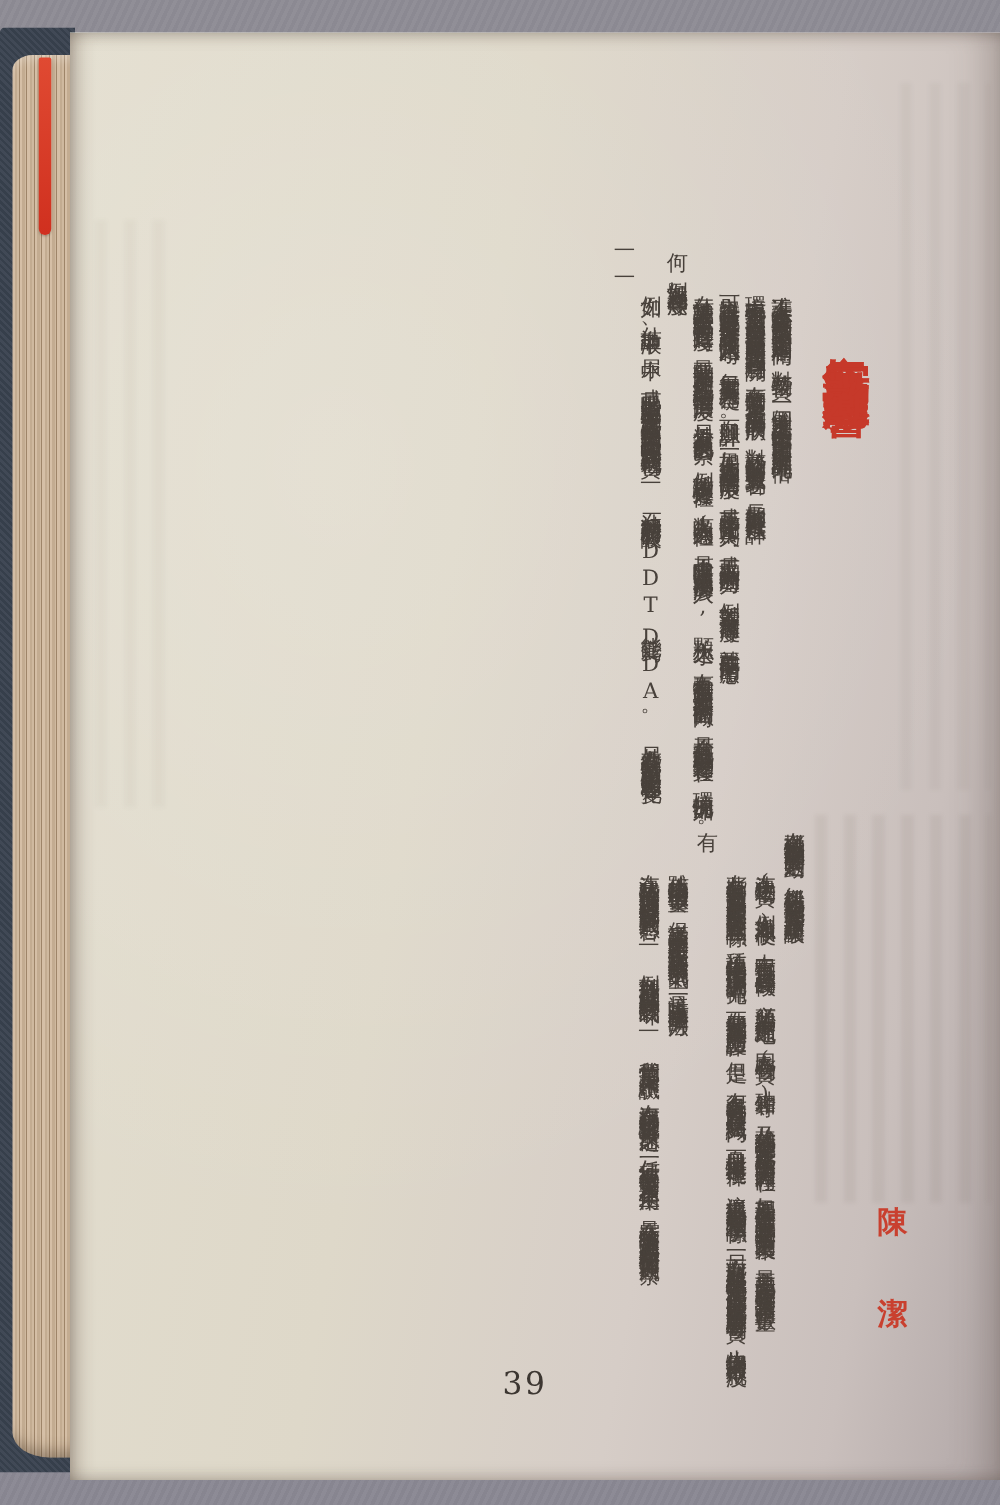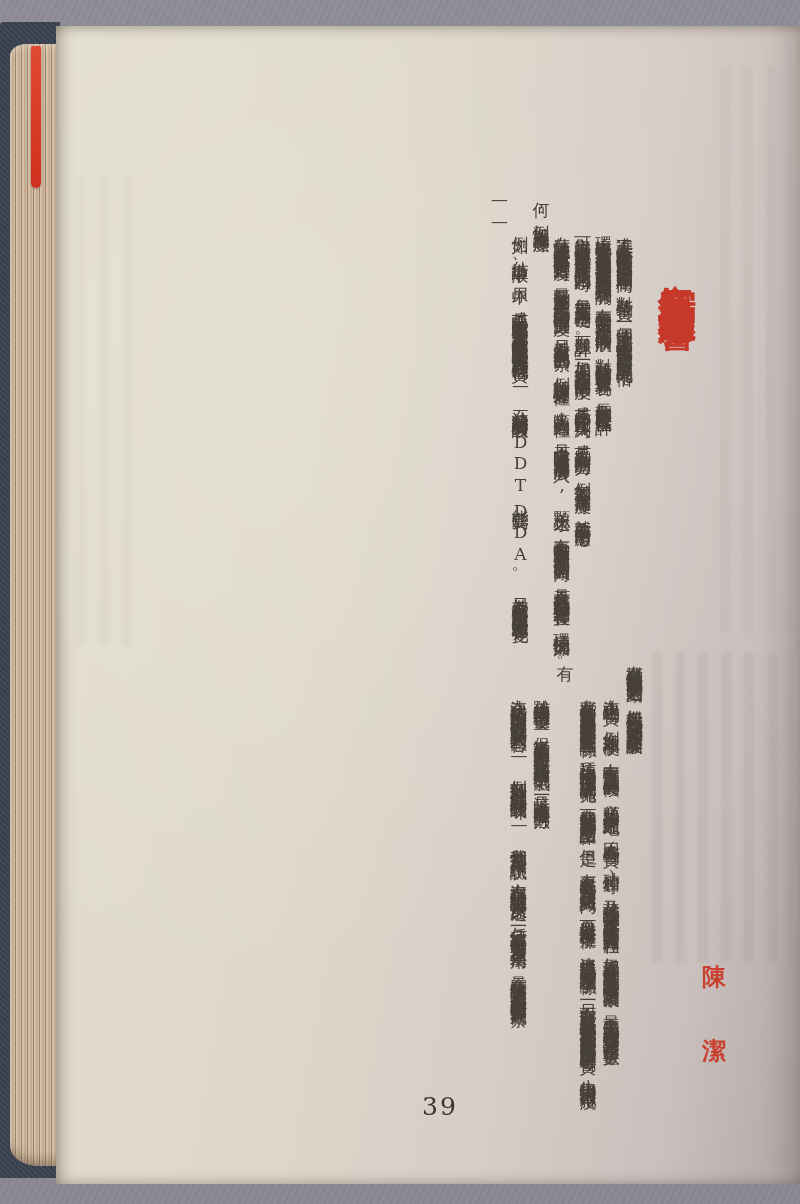--- a/index.html
+++ b/index.html
@@ -82,21 +82,21 @@
   }
   .upper-block {
     left:95px; top:163px; width:484px; height:447px;
     font-size:17px; letter-spacing:1.5px; line-height:20.9px;
   }
   .lower-block {
     left:55px; top:626px; width:535px; height:447px;
     font-size:17px; letter-spacing:1.5px; line-height:23.2px;
   }
   .pagenum {
-    position:absolute; left:352px; top:1066px; width:64px;
+    position:absolute; left:332px; top:1066px; width:64px;
     text-align:center; font-size:25px; letter-spacing:2px;
     color:#3c3631;
   }
 </style>
 </head>
 <body>
 
 <div id="photo">
 
   <div class="cover"></div>

